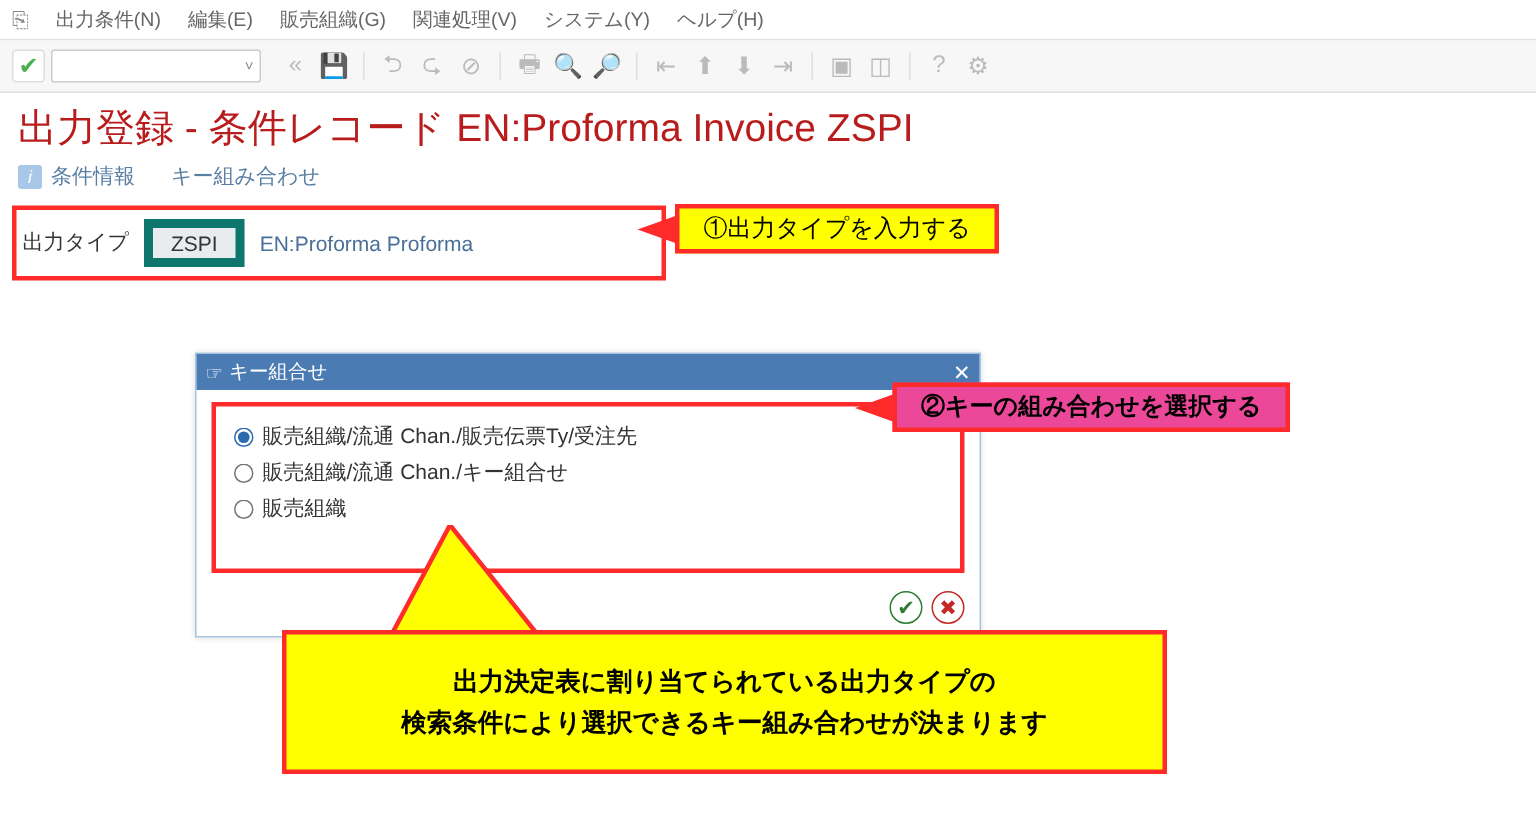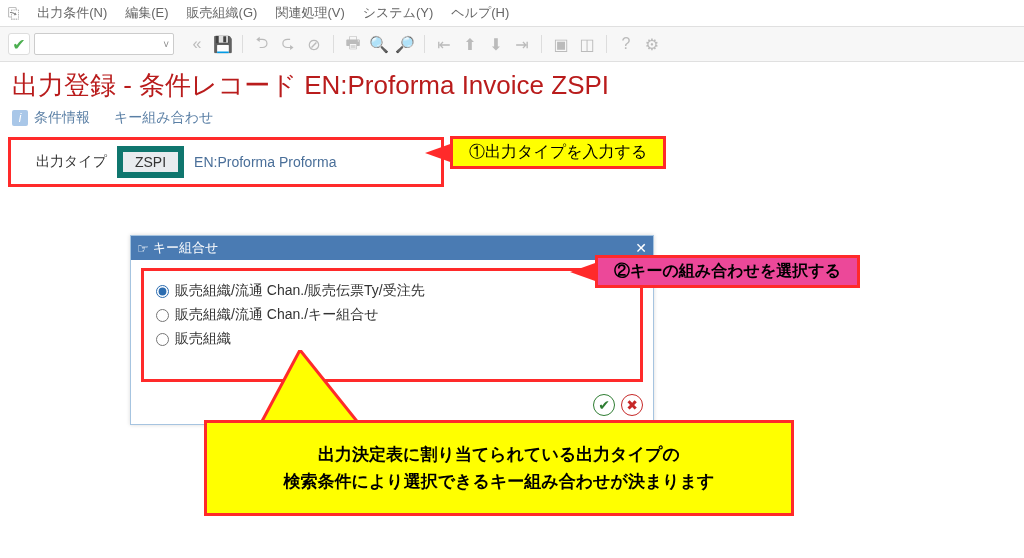--- a/index.html
+++ b/index.html
@@ -82,21 +82,21 @@
       justify-content:center;
       font-size:12px;
       border-radius:2px;
     }
     .output-type-row {
       display:flex;
       align-items:center;
       gap:10px;
       margin: 0 8px;
       border: 3px solid #ff2a2a;
-      padding: 6px 25px;
+      padding: 6px 4px;
       width: 436px;
       background:#fff;
     }
     .output-type-row .label { color:#333; font-size:14px; }
     .output-type-row .value-box {
       background:#e9ecef;
       padding:2px 12px;
       border:6px solid #0f766e;
       font-size:14px;
       color:#333;
@@ -201,21 +201,21 @@
       font-size:16px;
       color:#000;
     }
     .leader {
       position:absolute;
       pointer-events:none;
     }
     .big-callout {
       position:absolute;
       top:420px;
-      left:204px;
+      left:188px;
       width:590px;
       background:#ffff00;
       border:3px solid #ff2a2a;
       padding:18px 24px;
       font-weight:bold;
       font-size:17px;
       color:#000;
       text-align:center;
       line-height:1.6;
     }

